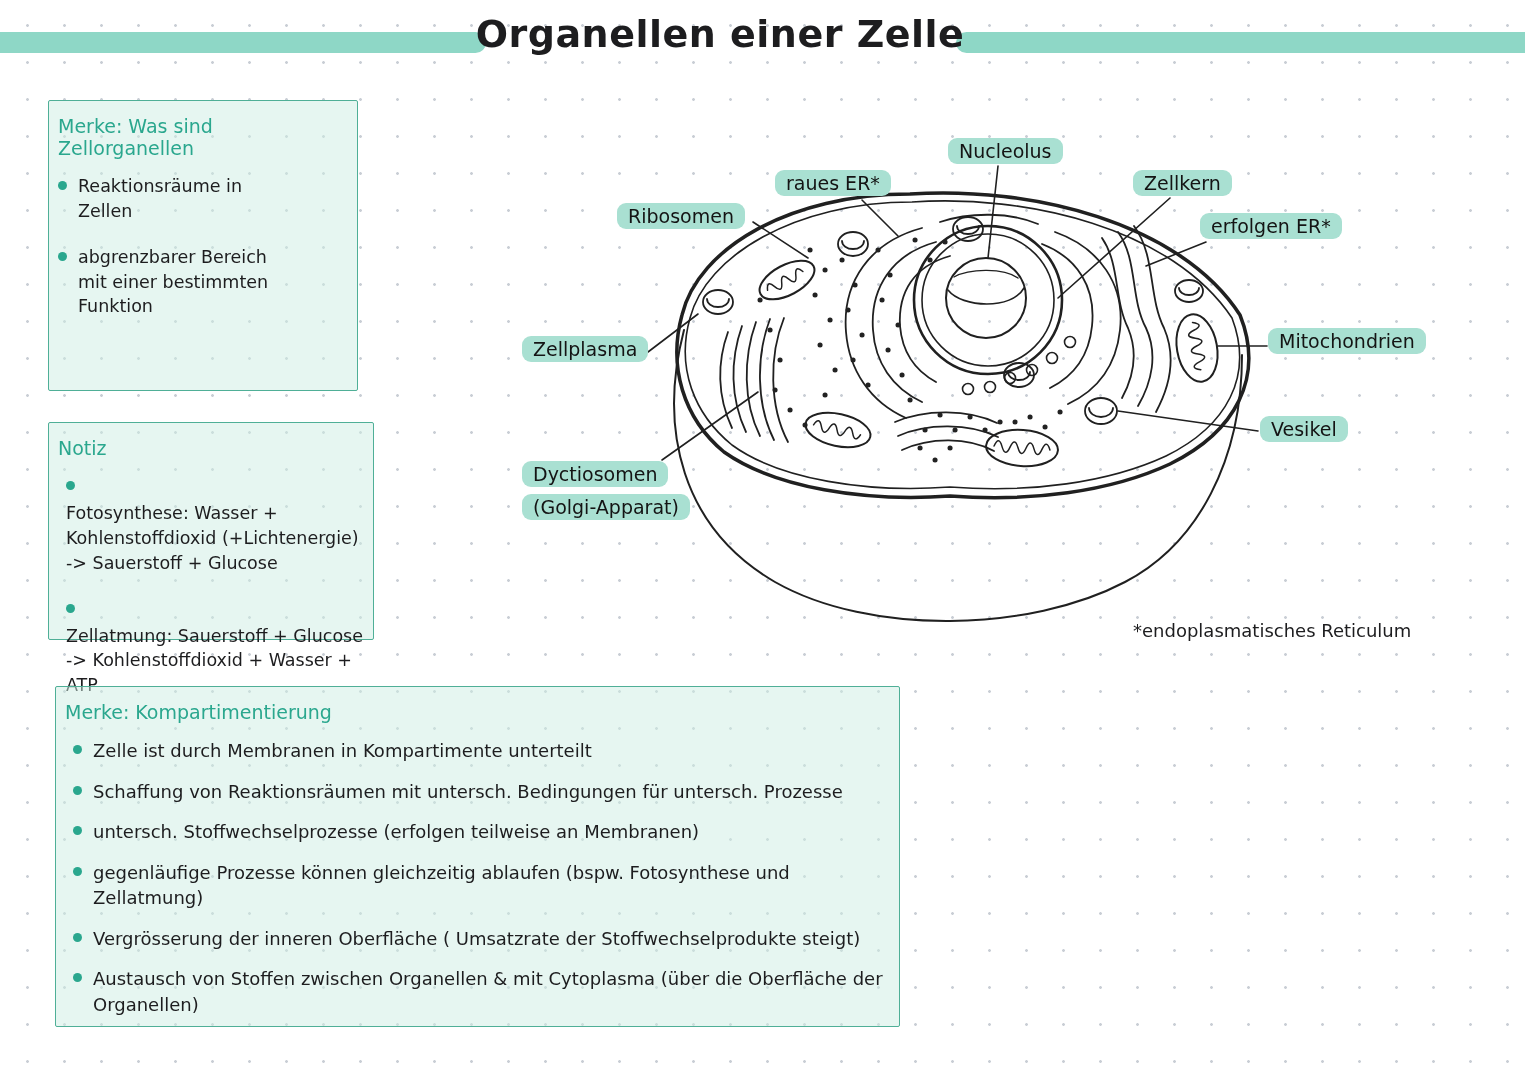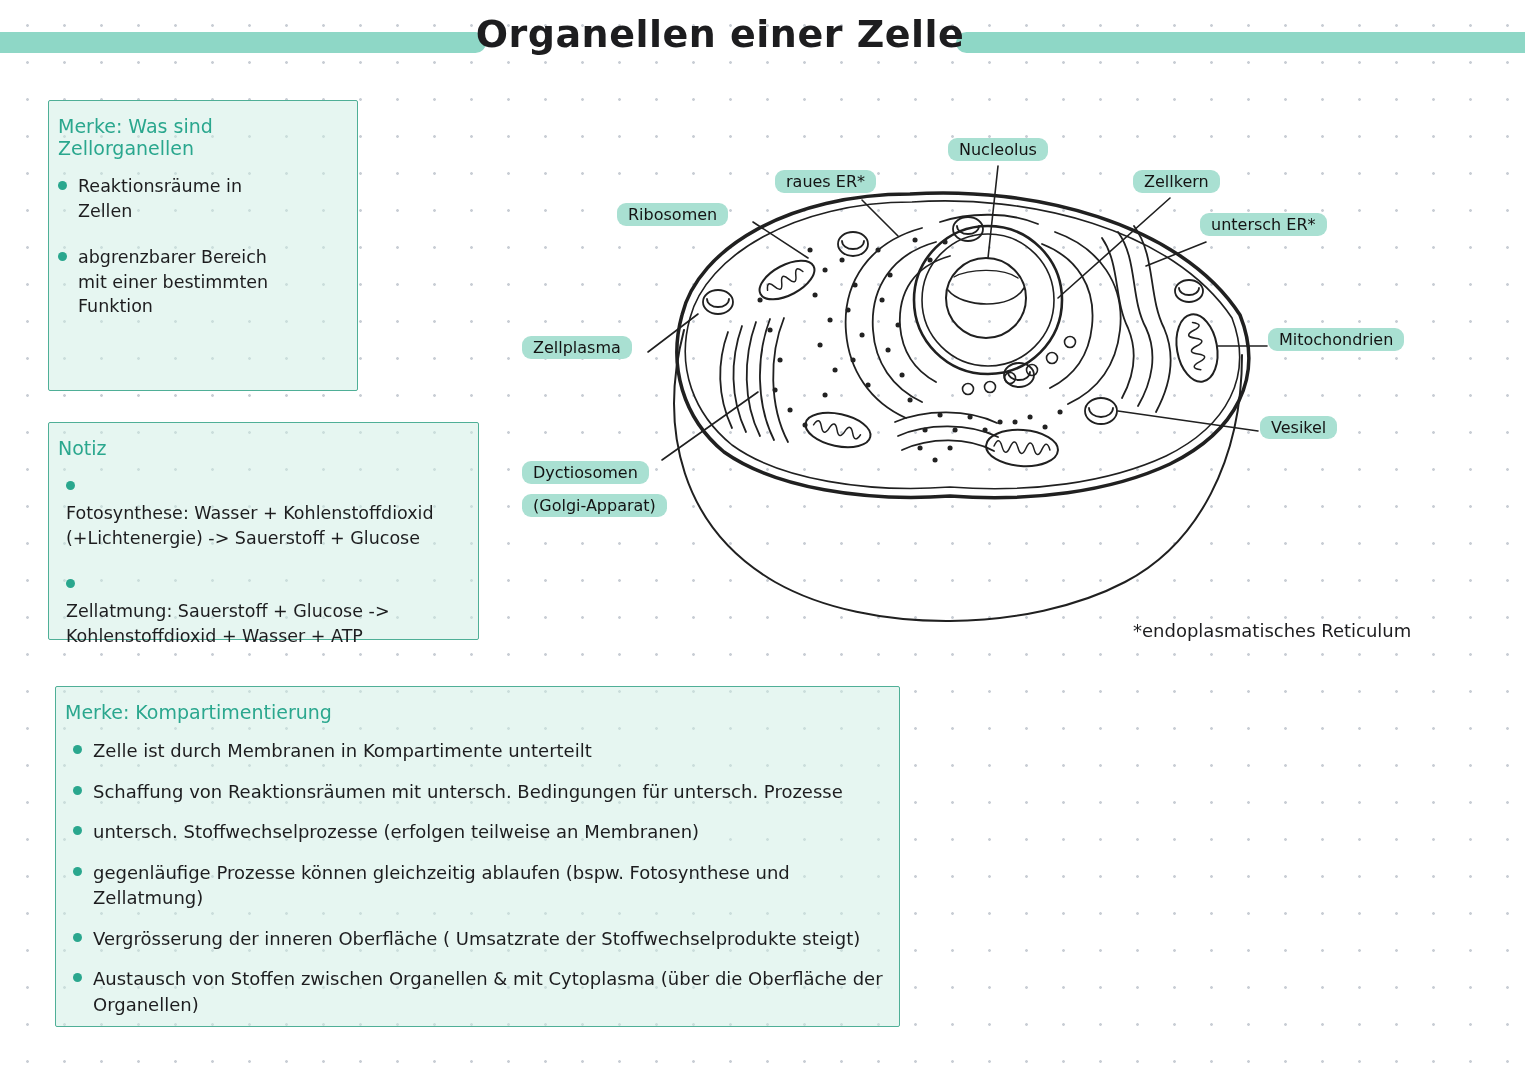--- a/index.html
+++ b/index.html
@@ -23,28 +23,28 @@
     background:var(--box-bg,#cdeee380);
     border-radius:2px; padding:14px 9px;
   }
   .box-heading { color:var(--accent,#2aa78e); font-size:19px; font-weight:500; margin:0 0 15px 0; }
   .bullet-row { display:flex; gap:11px; margin-bottom:18px; align-items:flex-start; }
   .dot { flex:0 0 auto; width:9px; height:9px; border-radius:50%; background:var(--accent,#2aa78e); margin-top:7px; }
   .bullet-text { font-size:17.5px; line-height:1.42; }
   .box-merke1 { left:48px; top:100px; width:310px; height:291px; }
   .box-merke1 .bullet-text { max-width:218px; }
   .box-merke1 .bullet-row { margin-bottom:21px; }
-  .box-notiz  { left:48px; top:422px; width:431px; height:218px; }
+  .box-notiz  { left:48px; top:422px; width:326px; height:218px; }
   .box-notiz .bullet-row { margin-left:8px; margin-bottom:21px;flex-direction:column; }
   .box-komp   { left:55px; top:686px; width:845px; height:341px; }
   .box-komp .bullet-text { font-size:18px; }
   .box-komp .bullet-row { margin-bottom:15px; margin-left:8px; }
   .pill {
     position:absolute; background:var(--highlight,#a9e0d2);
-    border-radius:9px; padding:2px 11px; font-size:16px; white-space:nowrap;
+    border-radius:9px; padding:2px 11px; font-size:19px; white-space:nowrap;
     color:#141414;
   }
   .footnote { position:absolute; left:1133px; top:620px; font-size:18px; }
   .cell-svg { position:absolute; left:470px; top:130px; width:980px; height:520px; }
   .cell-svg * { vector-effect:none; }
 </style>
 </head>
 <body>
 
 <div class="page">
@@ -222,21 +222,21 @@
       <path d="M 797 216 L 748 216"></path>
       <path d="M 788 301 L 648 281"></path>
       <path d="M 192 330 L 288 262"></path>
     </g>
   </svg>
 
   <div class="pill" style="left:948px; top:138px;">Nucleolus</div>
   <div class="pill" style="left:775px; top:170px;">raues ER*</div>
   <div class="pill" style="left:617px; top:203px;">Ribosomen</div>
   <div class="pill" style="left:1133px; top:170px;">Zellkern</div>
-  <div class="pill" style="left:1200px; top:213px;">untersch ER*</div>
+  <div class="pill" style="left:1200px; top:213px;">erfolgen ER*</div>
   <div class="pill" style="left:522px; top:336px;">Zellplasma</div>
   <div class="pill" style="left:1268px; top:328px;">Mitochondrien</div>
   <div class="pill" style="left:1260px; top:416px;">Vesikel</div>
   <div class="pill" style="left:522px; top:461px;">Dyctiosomen</div>
   <div class="pill" style="left:522px; top:494px;">(Golgi-Apparat)</div>
 
   <div class="footnote">*endoplasmatisches Reticulum</div>
 
 </div>
 

